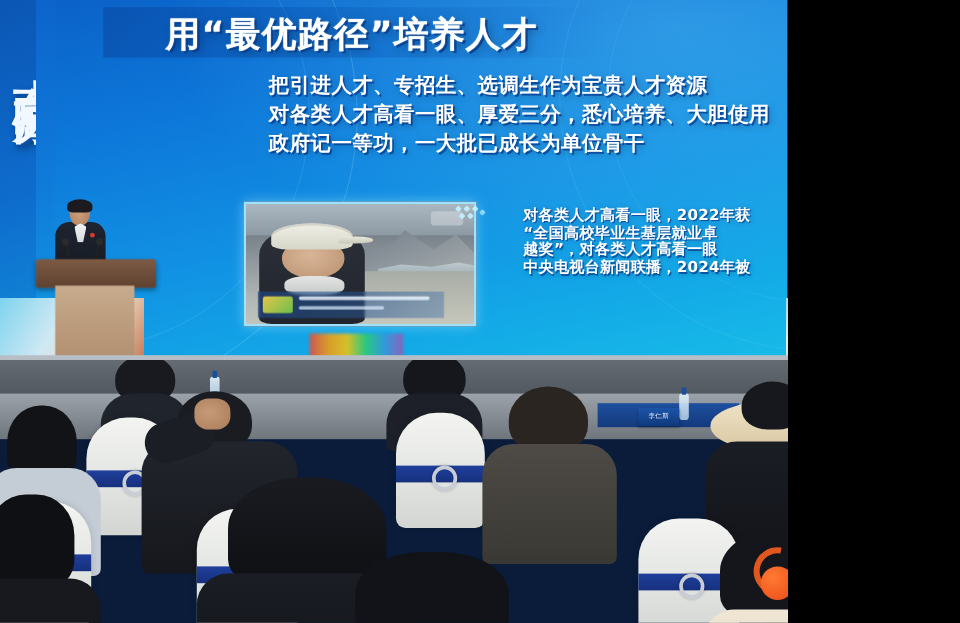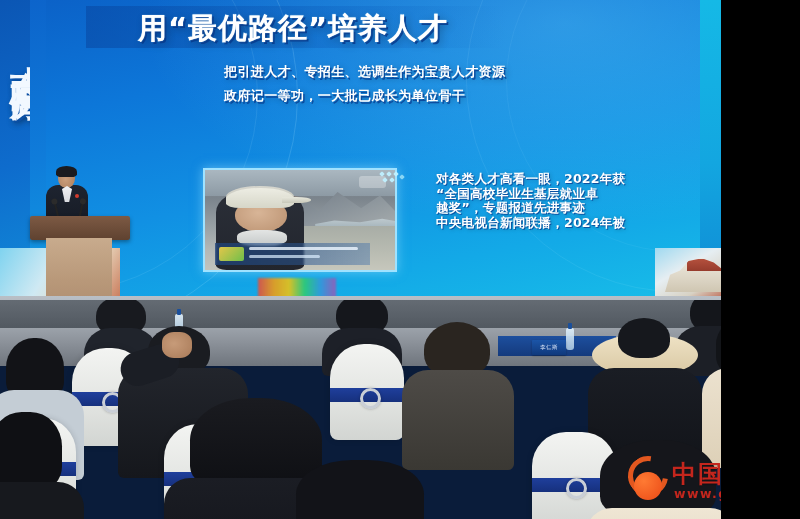--- a/index.html
+++ b/index.html
@@ -1,19 +1,19 @@
 <!DOCTYPE html>
 <html><head>
 <meta charset="utf-8">
 <style>
   html,body{margin:0;padding:0;background:#000;}
   body{font-family:"DejaVu Sans","Liberation Sans",sans-serif;}
 
   .stage{
-    position:relative;width:721px;height:519px;overflow:hidden;
+    position:relative;width:656px;height:519px;overflow:hidden;
     background:#0a1c3a;
   }
 
   
   .led-wall{
     position:absolute;left:0;top:0;width:800px;height:300px;
     background:linear-gradient(170deg,#0a63c9 0%,#0e74d8 22%,#0f86e4 48%,#12a0e8 72%,#14b4e6 100%);
     overflow:hidden;
   }
 
@@ -58,21 +58,21 @@
     font-weight:bold;font-size:29px;line-height:40px;letter-spacing:1px;
     color:#ffffff;white-space:nowrap;
     text-shadow:0 0 1px #bfe9ff, 2px 2px 0 rgba(7,58,140,.85), 3px 3px 8px rgba(0,0,0,.30);
   }
 
   
   .slide-body{
     position:absolute;left:224px;top:60px;width:470px;
   }
   .slide-body .bline{
-    font-weight:bold;font-size:13px;line-height:24px;color:#ffffff;
+    font-weight:bold;font-size:17px;line-height:24px;color:#ffffff;
     letter-spacing:.4px;white-space:nowrap;
     text-shadow:1.5px 1.5px 0 rgba(8,62,148,.8), 2px 2px 6px rgba(0,0,0,.28);
   }
 
   
   .photo-frame{
     position:absolute;left:203px;top:168px;width:190px;height:100px;
     border:2px solid #9fe2ff;
     box-shadow:0 0 10px rgba(160,230,255,.55);
     overflow:hidden;background:#223;
@@ -305,20 +305,21 @@
         <div class="arc a3"></div>
           <div class="arc a4"></div>
       </div>
     </div>
 
     <div class="title-band"></div>
     <div class="slide-title">用“最优路径”培养人才</div>
 
     <div class="slide-body">
       <div class="bline">把引进人才、专招生、选调生作为宝贵人才资源</div>
+      <div class="bline">对各类人才高看一眼、厚爱三分，悉心培养、大胆使用</div>
       <div class="bline">政府记一等功，一大批已成长为单位骨干</div>
     </div>
 
     <div class="photo-frame">
       <div class="photo">
         <div class="ph-sky"></div>
         <div class="ph-mtn"></div>
         <div class="ph-river"></div>
         <div class="ph-ground"></div>
         <div class="ph-figure"></div>
@@ -339,21 +340,21 @@
         <i style="left:7px;top:0;"></i>
         <i style="left:14px;top:0;"></i>
       <i style="left:3px;top:6px;"></i>
         <i style="left:10px;top:6px;"></i>
       <i style="left:20px;top:3px;background:#8fd9f5;"></i>
     </div>
 
     <div class="para">
       <div class="pline">对各类人才高看一眼，2022年获</div>
       <div class="pline">“全国高校毕业生基层就业卓</div>
-      <div class="pline">越奖”，专题报道先进事迹</div>
+      <div class="pline">越奖”，对各类人才高看一眼</div>
       <div class="pline">中央电视台新闻联播，2024年被</div>
     </div>
 
     <div class="panel-right-strip"></div>
     <div class="panel-right">
       <div class="vtext">志向高原</div>
       <div class="swoosh sw-right">
         
         
         

